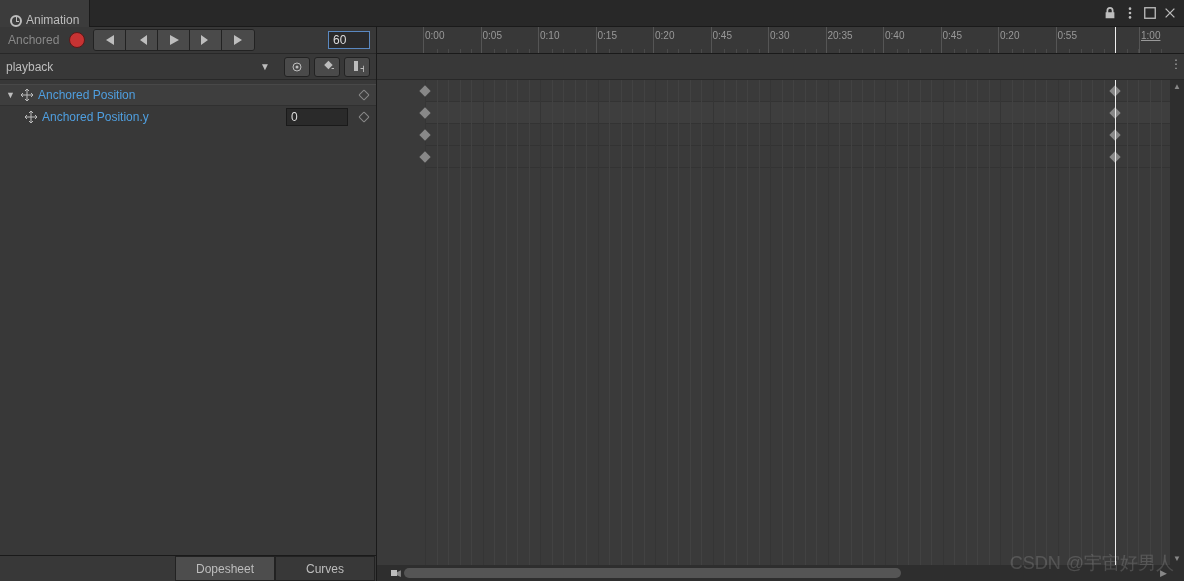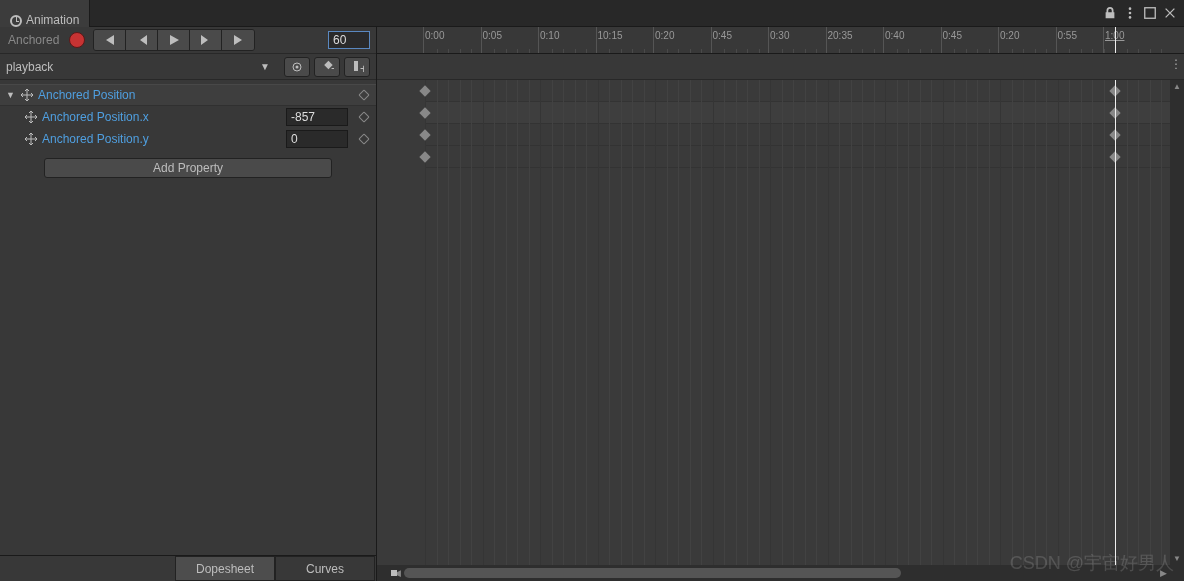--- a/index.html
+++ b/index.html
@@ -176,35 +176,24 @@
         <span class="moveicon"><svg viewBox="0 0 14 14">
               <path d="M7 1v12M1 7h12M7 1l-2 2M7 1l2 2M7 13l-2-2M7 13l2-2M1 7l2-2M1 7l2 2M13 7l-2-2M13 7l-2 2"></path>
             </svg></span>
         <span class="plabel">Anchored Position</span>
         <span class="keydot"></span>
       </div>
       <div class="prow child">
         <span class="moveicon"><svg viewBox="0 0 14 14">
               <path d="M7 1v12M1 7h12M7 1l-2 2M7 1l2 2M7 13l-2-2M7 13l2-2M1 7l2-2M1 7l2 2M13 7l-2-2M13 7l-2 2"></path>
             </svg></span>
-        <span class="plabel">Anchored Position.x</span>
-        <input class="pval" value="-857" style="">
-        <span class="keydot"></span>
-      </div>
-      <div class="prow child">
-        <span class="moveicon"><svg viewBox="0 0 14 14">
-              <path d="M7 1v12M1 7h12M7 1l-2 2M7 1l2 2M7 13l-2-2M7 13l2-2M1 7l2-2M1 7l2 2M13 7l-2-2M13 7l-2 2"></path>
-            </svg></span>
         <span class="plabel">Anchored Position.y</span>
         <input class="pval" value="0" style="">
         <span class="keydot"></span>
       </div>
-      <div class="addprop">
-          <span>Add Property</span>
-        </div>
     </div>
     <div class="bottomtabs">
       <div class="spacer"></div>
       <div class="btab active">
           <span>Dopesheet</span>
         </div>
       <div class="btab">
           <span>Curves</span>
         </div>
     </div>
@@ -221,21 +210,21 @@
           <div class="tick" style="left: 57.5px;">0:05</div>
           <div class="minortick" style="left: 69px;"></div>
           <div class="minortick" style="left: 80.5px;"></div>
           <div class="minortick" style="left: 92px;"></div>
           <div class="minortick" style="left: 103.5px;"></div>
           <div class="tick" style="left: 115px;">0:10</div>
           <div class="minortick" style="left: 126.5px;"></div>
           <div class="minortick" style="left: 138px;"></div>
           <div class="minortick" style="left: 149.5px;"></div>
           <div class="minortick" style="left: 161px;"></div>
-          <div class="tick" style="left: 172.5px;">10:15</div>
+          <div class="tick" style="left: 172.5px;">0:15</div>
           <div class="minortick" style="left: 184px;"></div>
           <div class="minortick" style="left: 195.5px;"></div>
           <div class="minortick" style="left: 207px;"></div>
           <div class="minortick" style="left: 218.5px;"></div>
           <div class="tick" style="left: 230px;">0:20</div>
           <div class="minortick" style="left: 241.5px;"></div>
           <div class="minortick" style="left: 253px;"></div>
           <div class="minortick" style="left: 264.5px;"></div>
           <div class="minortick" style="left: 276px;"></div>
           <div class="tick" style="left: 287.5px;">0:45</div>
@@ -266,21 +255,21 @@
           <div class="tick" style="left: 575px;">0:20</div>
           <div class="minortick" style="left: 586.5px;"></div>
           <div class="minortick" style="left: 598px;"></div>
           <div class="minortick" style="left: 609.5px;"></div>
           <div class="minortick" style="left: 621px;"></div>
           <div class="tick" style="left: 632.5px;">0:55</div>
           <div class="minortick" style="left: 644px;"></div>
           <div class="minortick" style="left: 655.5px;"></div>
           <div class="minortick" style="left: 667px;"></div>
           <div class="minortick" style="left: 678.5px;"></div>
-          <div class="tick" style="left: 680px; text-decoration: underline;">1:00</div>
+          <div class="tick" style="left: 716px; text-decoration: underline;">1:00</div>
           <div class="minortick" style="left: 701.5px;"></div>
           <div class="minortick" style="left: 713px;"></div>
           <div class="minortick" style="left: 724.5px;"></div>
           <div class="minortick" style="left: 736px;"></div>
           <div class="playhead" style="left: 690px; height: 27px;"></div>
         </div>
     </div>
     <div class="timeline-tools"></div>
     <div class="tracks">
       <div class="track-inner" id="track-inner">

